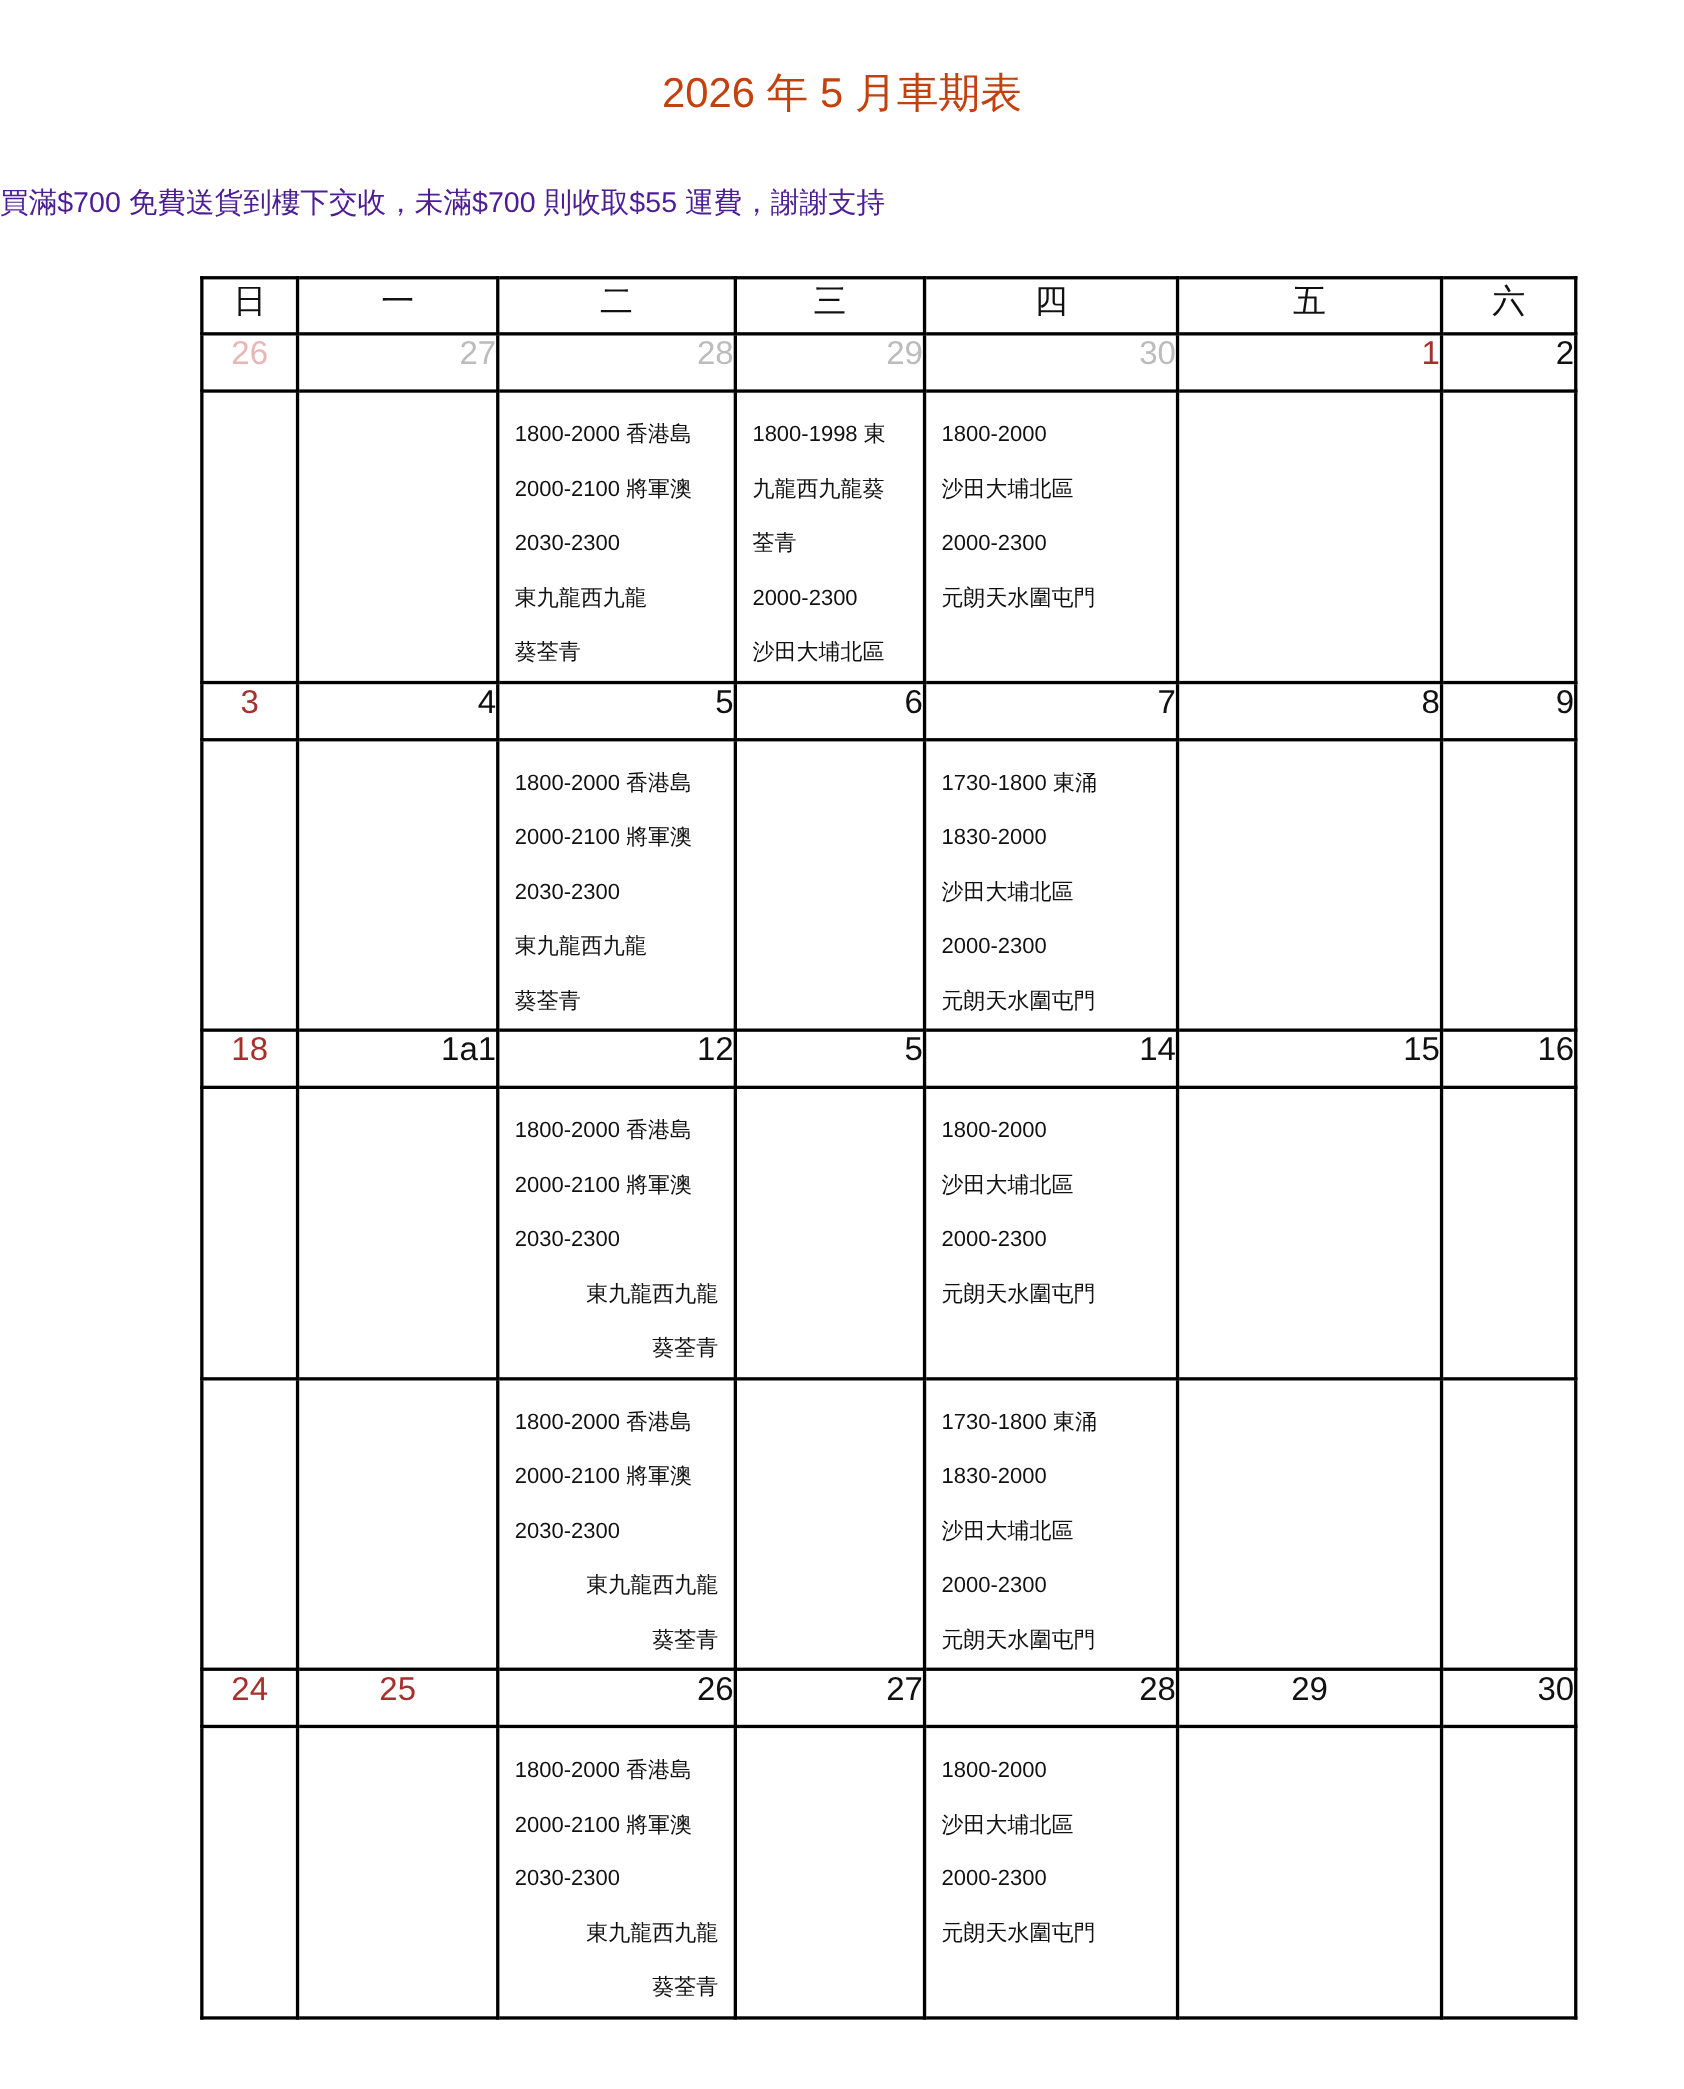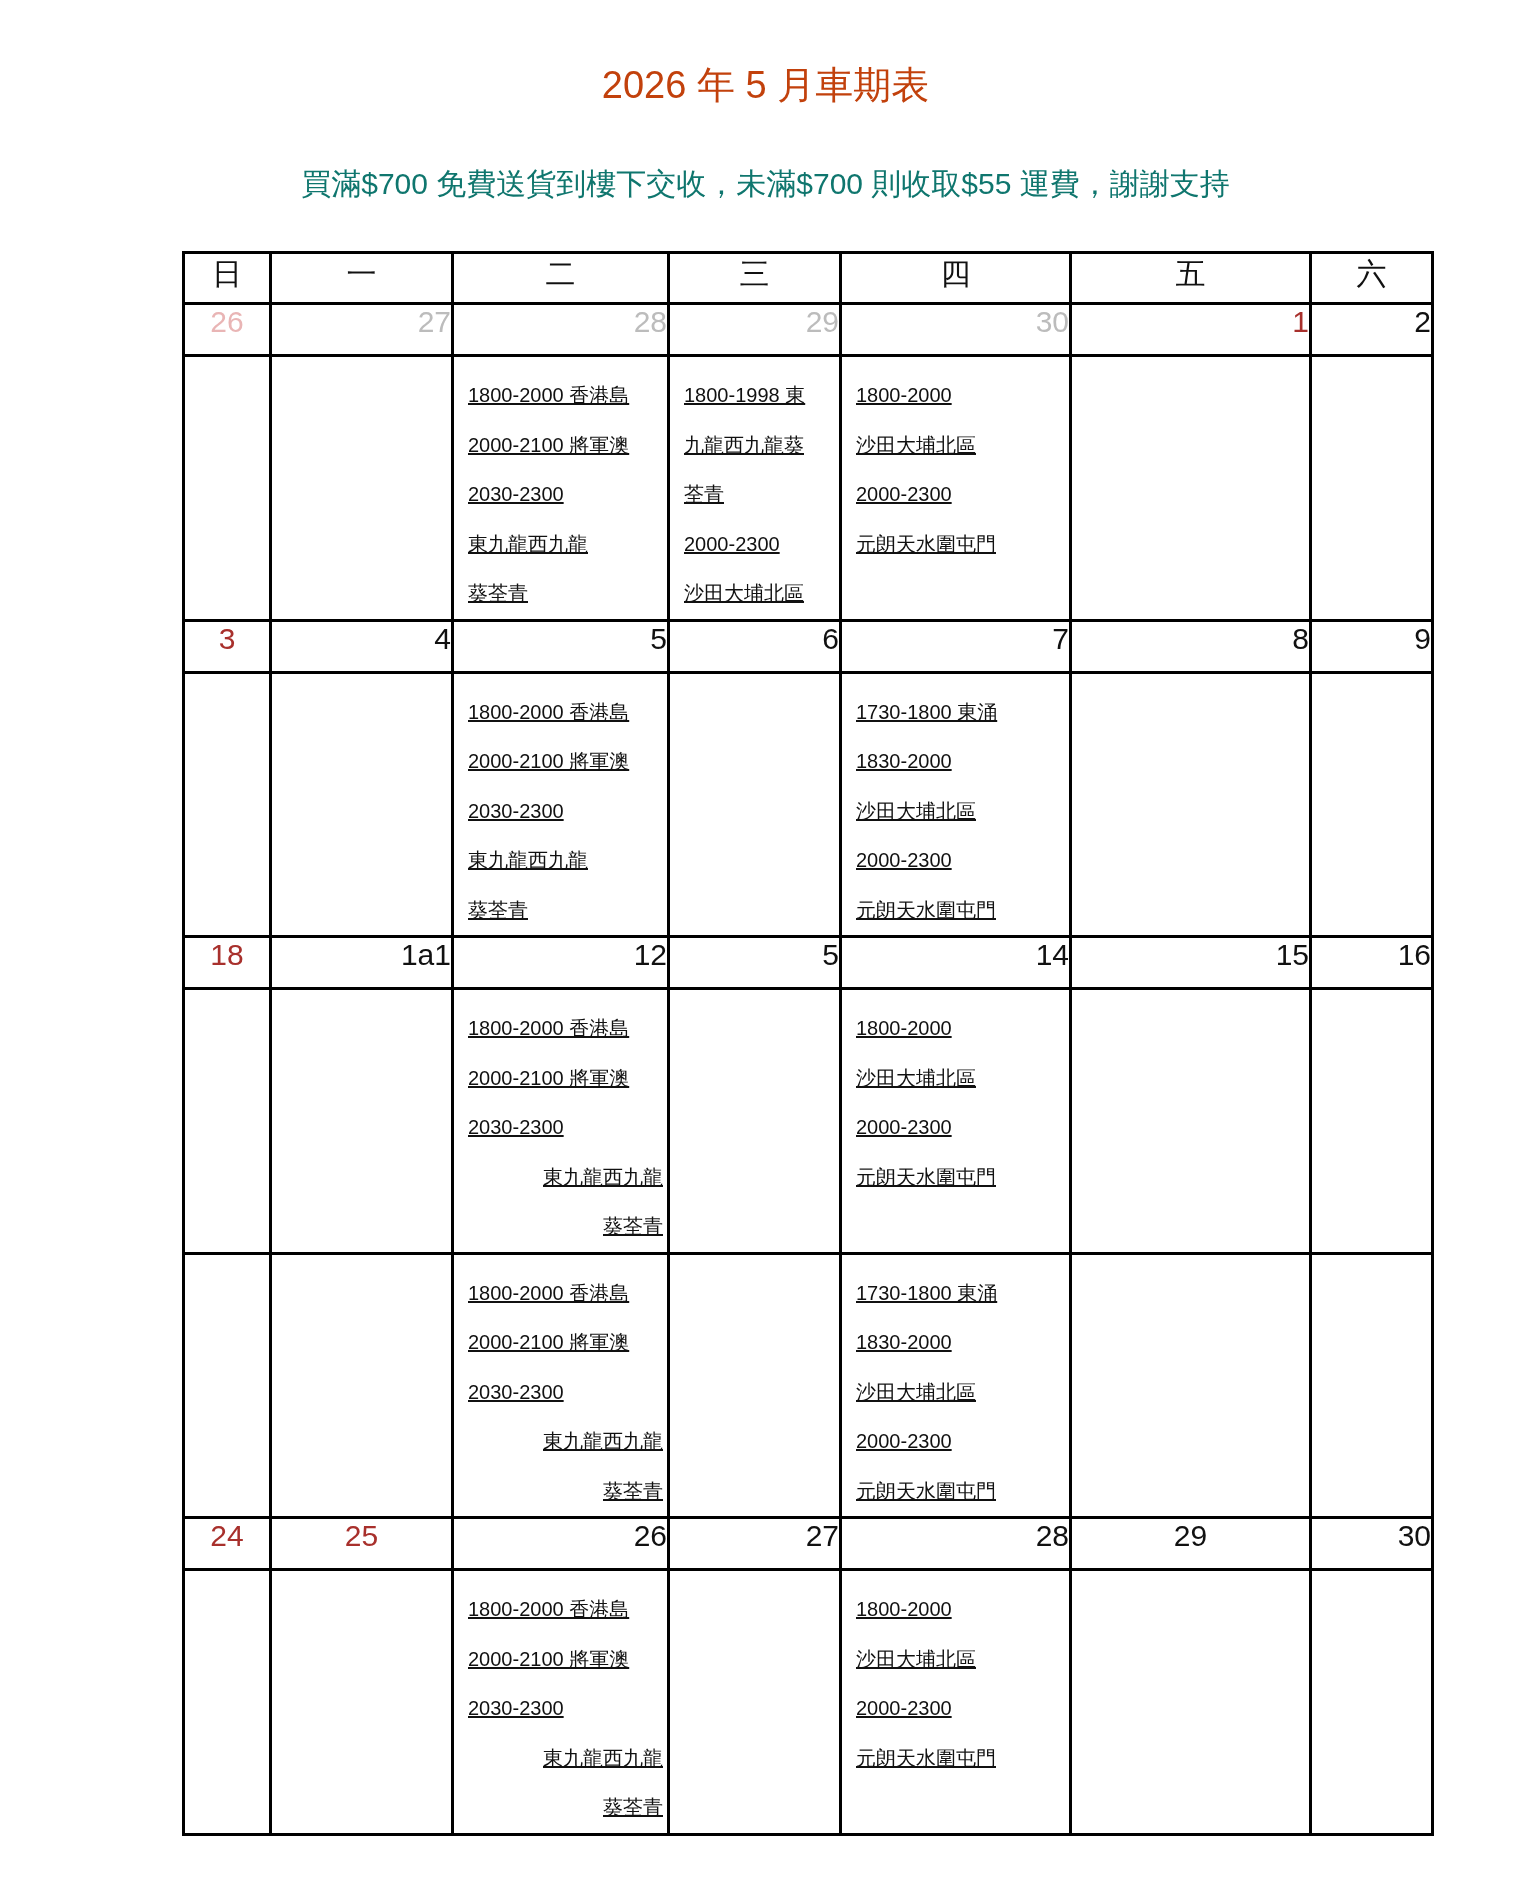--- a/index.html
+++ b/index.html
@@ -6,21 +6,21 @@
   body {
     width: 1531px; height: 1899px; position: relative; overflow: hidden;
     font-family: "Liberation Sans", "DejaVu Sans", sans-serif; color: #111;
   }
   .title {
     position: absolute; left: 0; width: 1531px; top: 60px;
     text-align: center; font-size: 38px; line-height: 50px; color: #c2410c;
   }
   .subtitle {
     position: absolute; left: 0; width: 1531px; top: 166px;
-    text-align: center; font-size: 30px; line-height: 36px; color: #0f766e;
+    font-size: 26px; line-height: 36px; color: #4c1d95;
   }
   table.cal {
     position: absolute; left: 182px; top: 251px;
     border-collapse: collapse; table-layout: fixed;
   }
   table.cal td {
     border: 3px solid #000; padding: 0; vertical-align: top; box-sizing: border-box;
   }
   .hdr td {
     height: 51px; text-align: center; vertical-align: middle;
@@ -28,21 +28,21 @@
   }
   .daterow td {
     height: 52px; vertical-align: middle; text-align: right;
     font-size: 30px; padding-right: 14px; color: #111; margin-top: 47px;
   }
   .daterow td.center { text-align: center; padding-right: 0; }
   .daterow td.red { color: #a8302c; }
   .daterow td.pink { color: #e9b5b5; }
   .daterow td.grey { color: #bcbcbc; }
   .content td { height: 249px; }
-  .lines { padding: 14px 4px 0 14px; text-decoration: underline; }
+  .lines { padding: 14px 14px 0 14px; }
   .line {
     font-size: 20px; line-height: 49.5px; white-space: nowrap; color: #111;
   }
   .line.right { text-align: right; }
 </style>
 </head>
 <body>
 
 <div class="title">2026 年 5 月車期表</div>
 <div class="subtitle">買滿$700 免費送貨到樓下交收，未滿$700 則收取$55 運費，謝謝支持</div>

